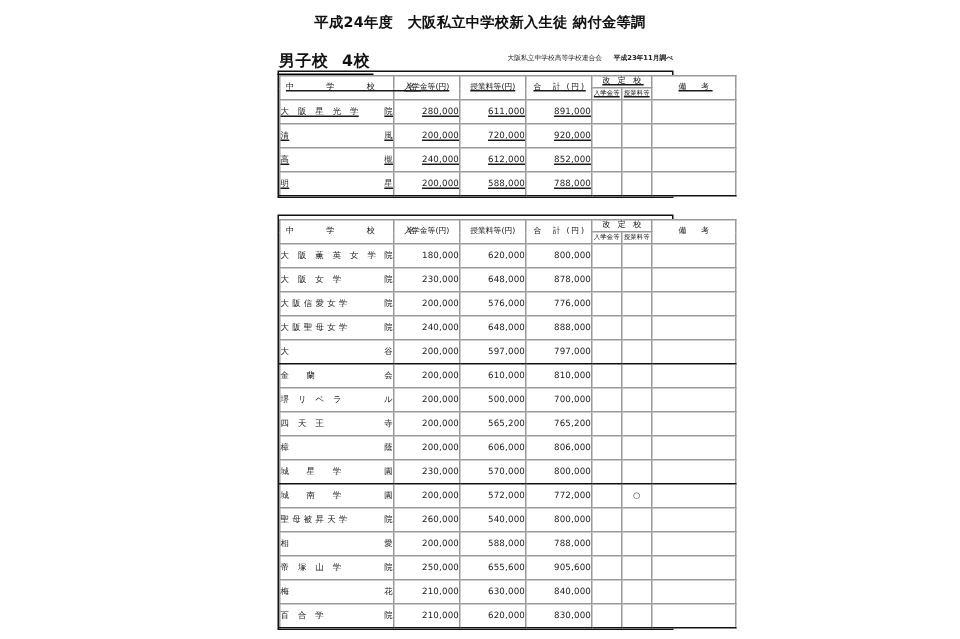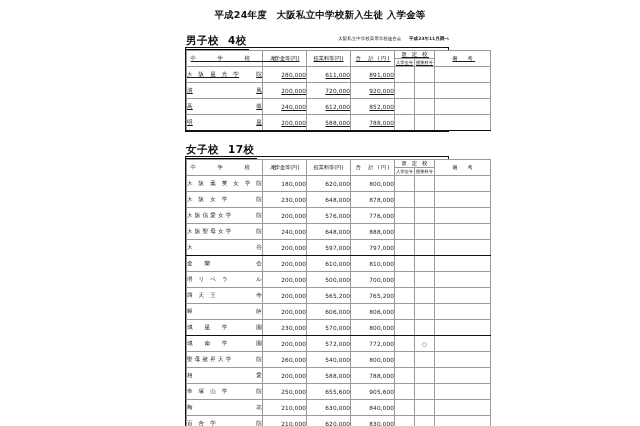--- a/index.html
+++ b/index.html
@@ -178,21 +178,21 @@
   }
   td.note { }
 
   tr.grp-end td { border-bottom: 1.2px solid #111; }
 </style>
 </head>
 <body>
 
 <div class="page">
 
-  <div class="doc-title">平成24年度　大阪私立中学校新入生徒 入学金等</div>
+  <div class="doc-title">平成24年度　大阪私立中学校新入生徒 納付金等調</div>
 
   <div class="section sec-boys">
     <div class="sec-head">
       <div class="sec-head-title">
         <span>男子校</span><span class="sec-head-count">4校</span>
       </div>
       <div class="sec-source">
         <span>大阪私立中学校高等学校連合会</span><span class="src-date">平成23年11月調べ</span>
       </div>
     </div>
@@ -277,25 +277,20 @@
               <td class="mark"></td>
               <td class="mark"></td>
               <td class="note"></td>
             </tr>
           </tbody>
       </table>
     </div>
   </div>
 
   <div class="section sec-girls">
-    <div class="sec-head">
-      <div class="sec-head-title">
-        <span>女子校</span><span class="sec-head-count">17校</span>
-      </div>
-    </div>
     <div class="tbl-wrap">
       <table class="fee">
         <colgroup>
           <col class="c-name">
             <col class="c-enter">
             <col class="c-tuit">
             <col class="c-total">
             <col class="c-rev1">
             <col class="c-rev2">
             <col class="c-note">

